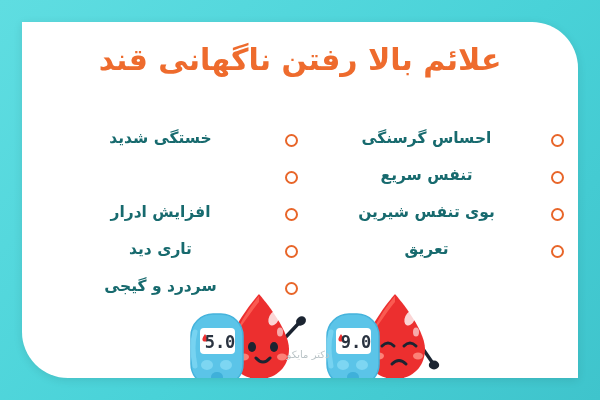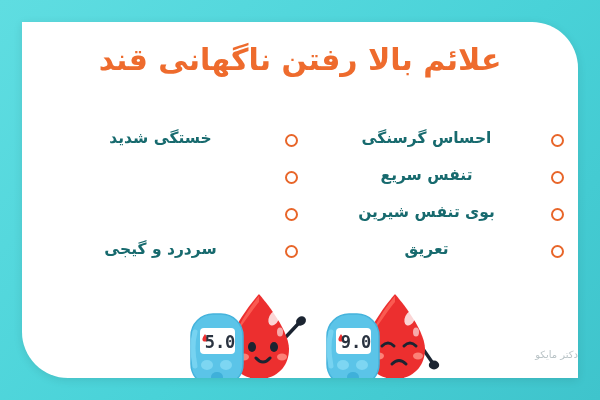--- a/index.html
+++ b/index.html
@@ -110,20 +110,21 @@
   }
   .char-happy { left: 0; top: 0; }
   .char-sad   { left: 136px; top: 0; }
 
   
   .watermark {
     position: absolute;
     left: 16px;
     right: 0;
     bottom: 18px;
+    text-align: center;
     color: #b9c3c6;
     font-size: 10px;
     direction: rtl;
     letter-spacing: 0.4px;
   }
 </style>
 </head>
 <body>
 
 <div class="poster">
@@ -136,20 +137,25 @@
       <div class="col col-right">
         <div class="row">
           <span class="bullet"></span>
           <span class="row-label">خستگی شدید</span>
         </div>
         <div class="row">
           <span class="bullet"></span>
         </div>
         <div class="row">
           <span class="bullet"></span>
+          <span class="row-label">افزایش ادرار</span>
+        </div>
+        <div class="row">
+          <span class="bullet"></span>
+          <span class="row-label">تاری دید</span>
         </div>
         <div class="row">
           <span class="bullet"></span>
           <span class="row-label">سردرد و گیجی</span>
         </div>
       </div>
 
       <div class="col col-left">
         <div class="row">
           <span class="bullet"></span>

